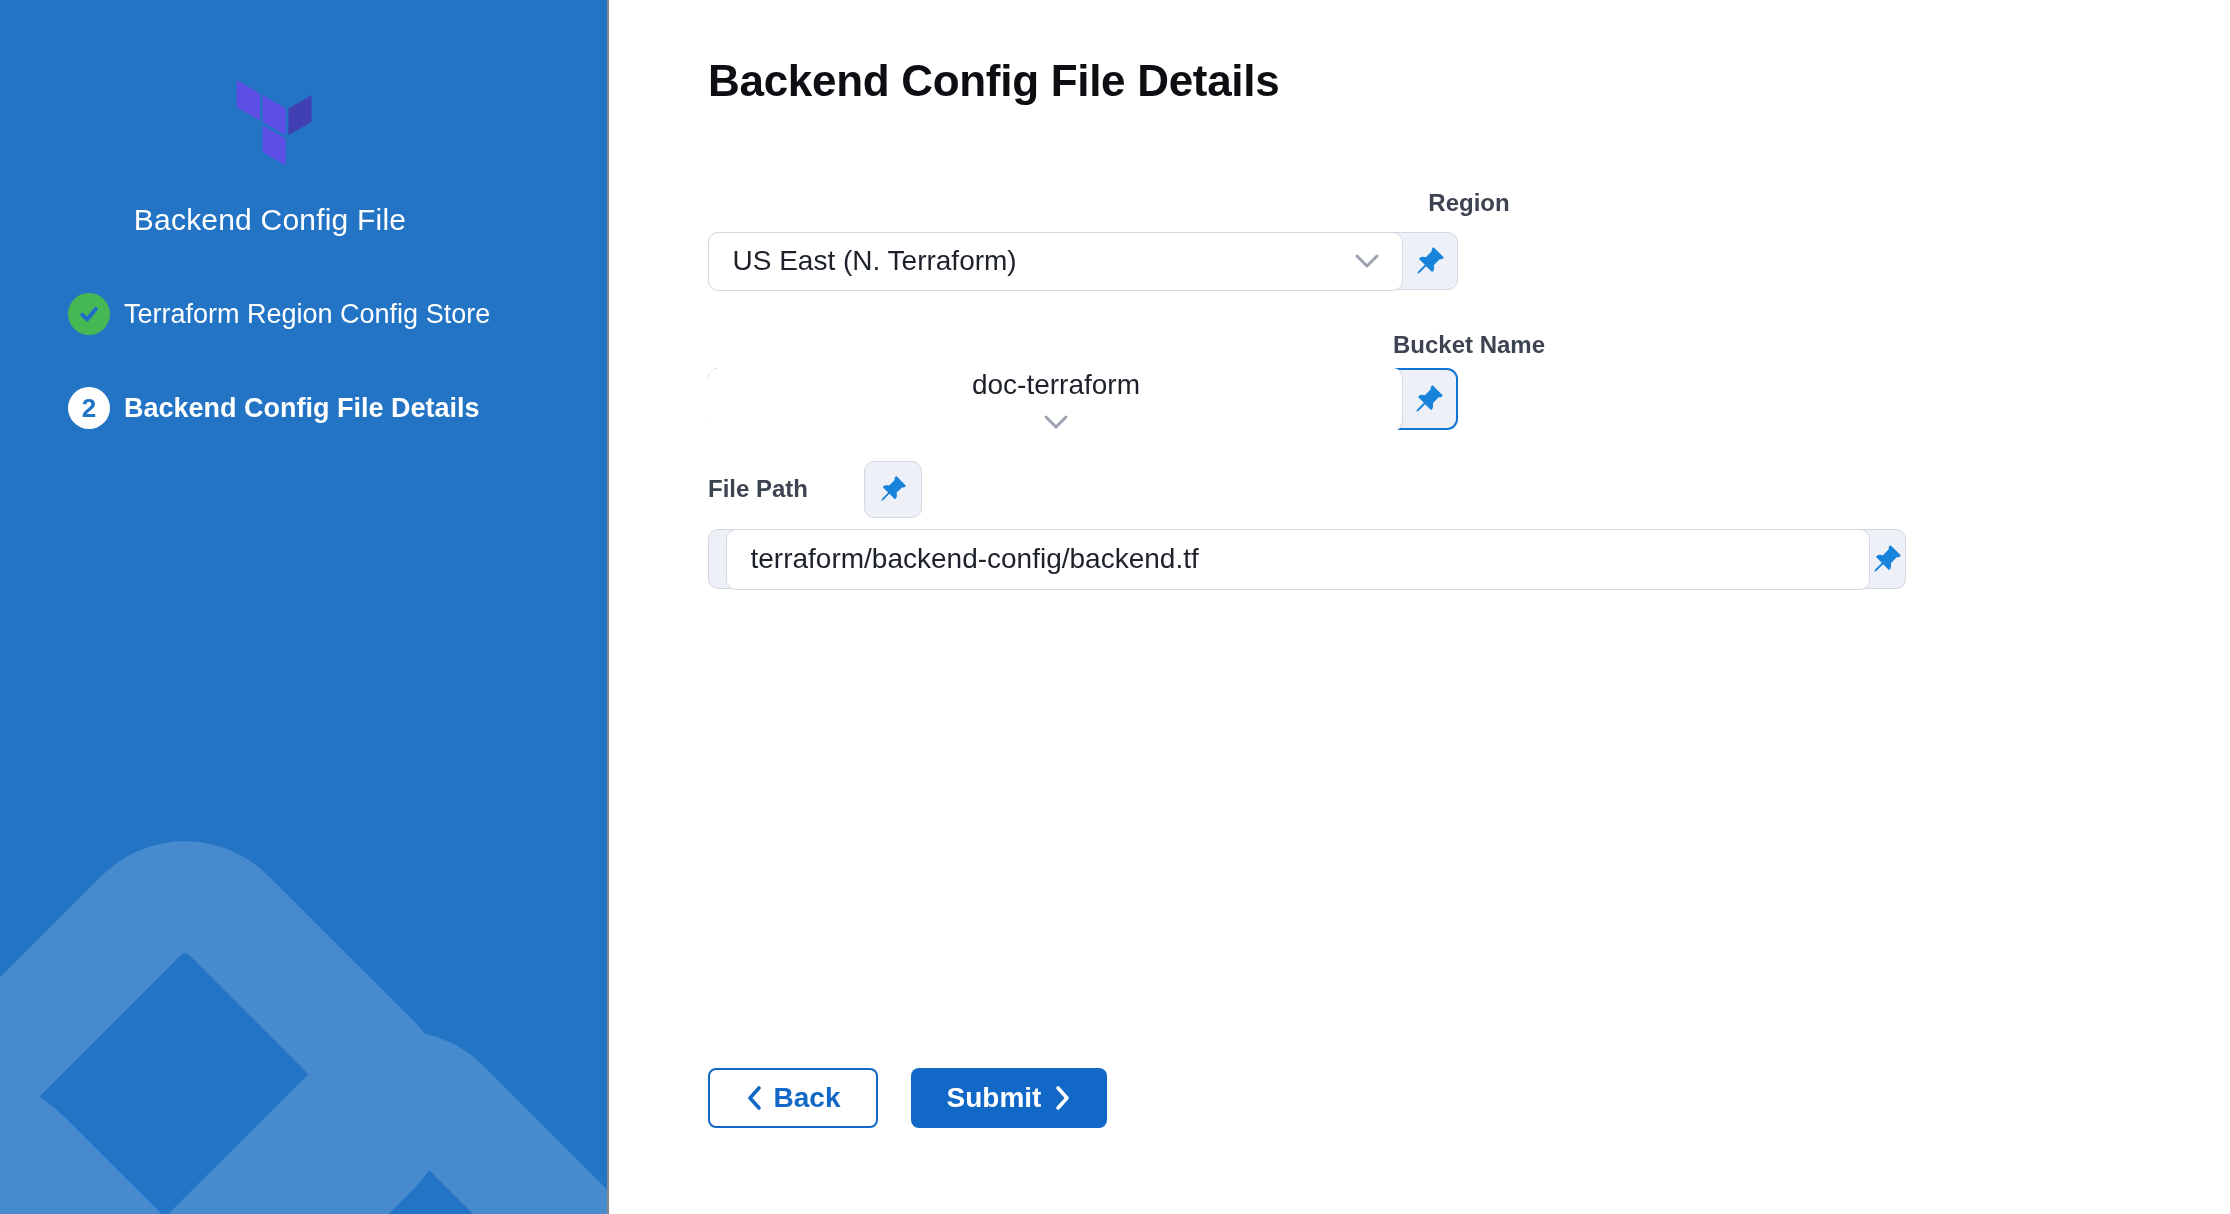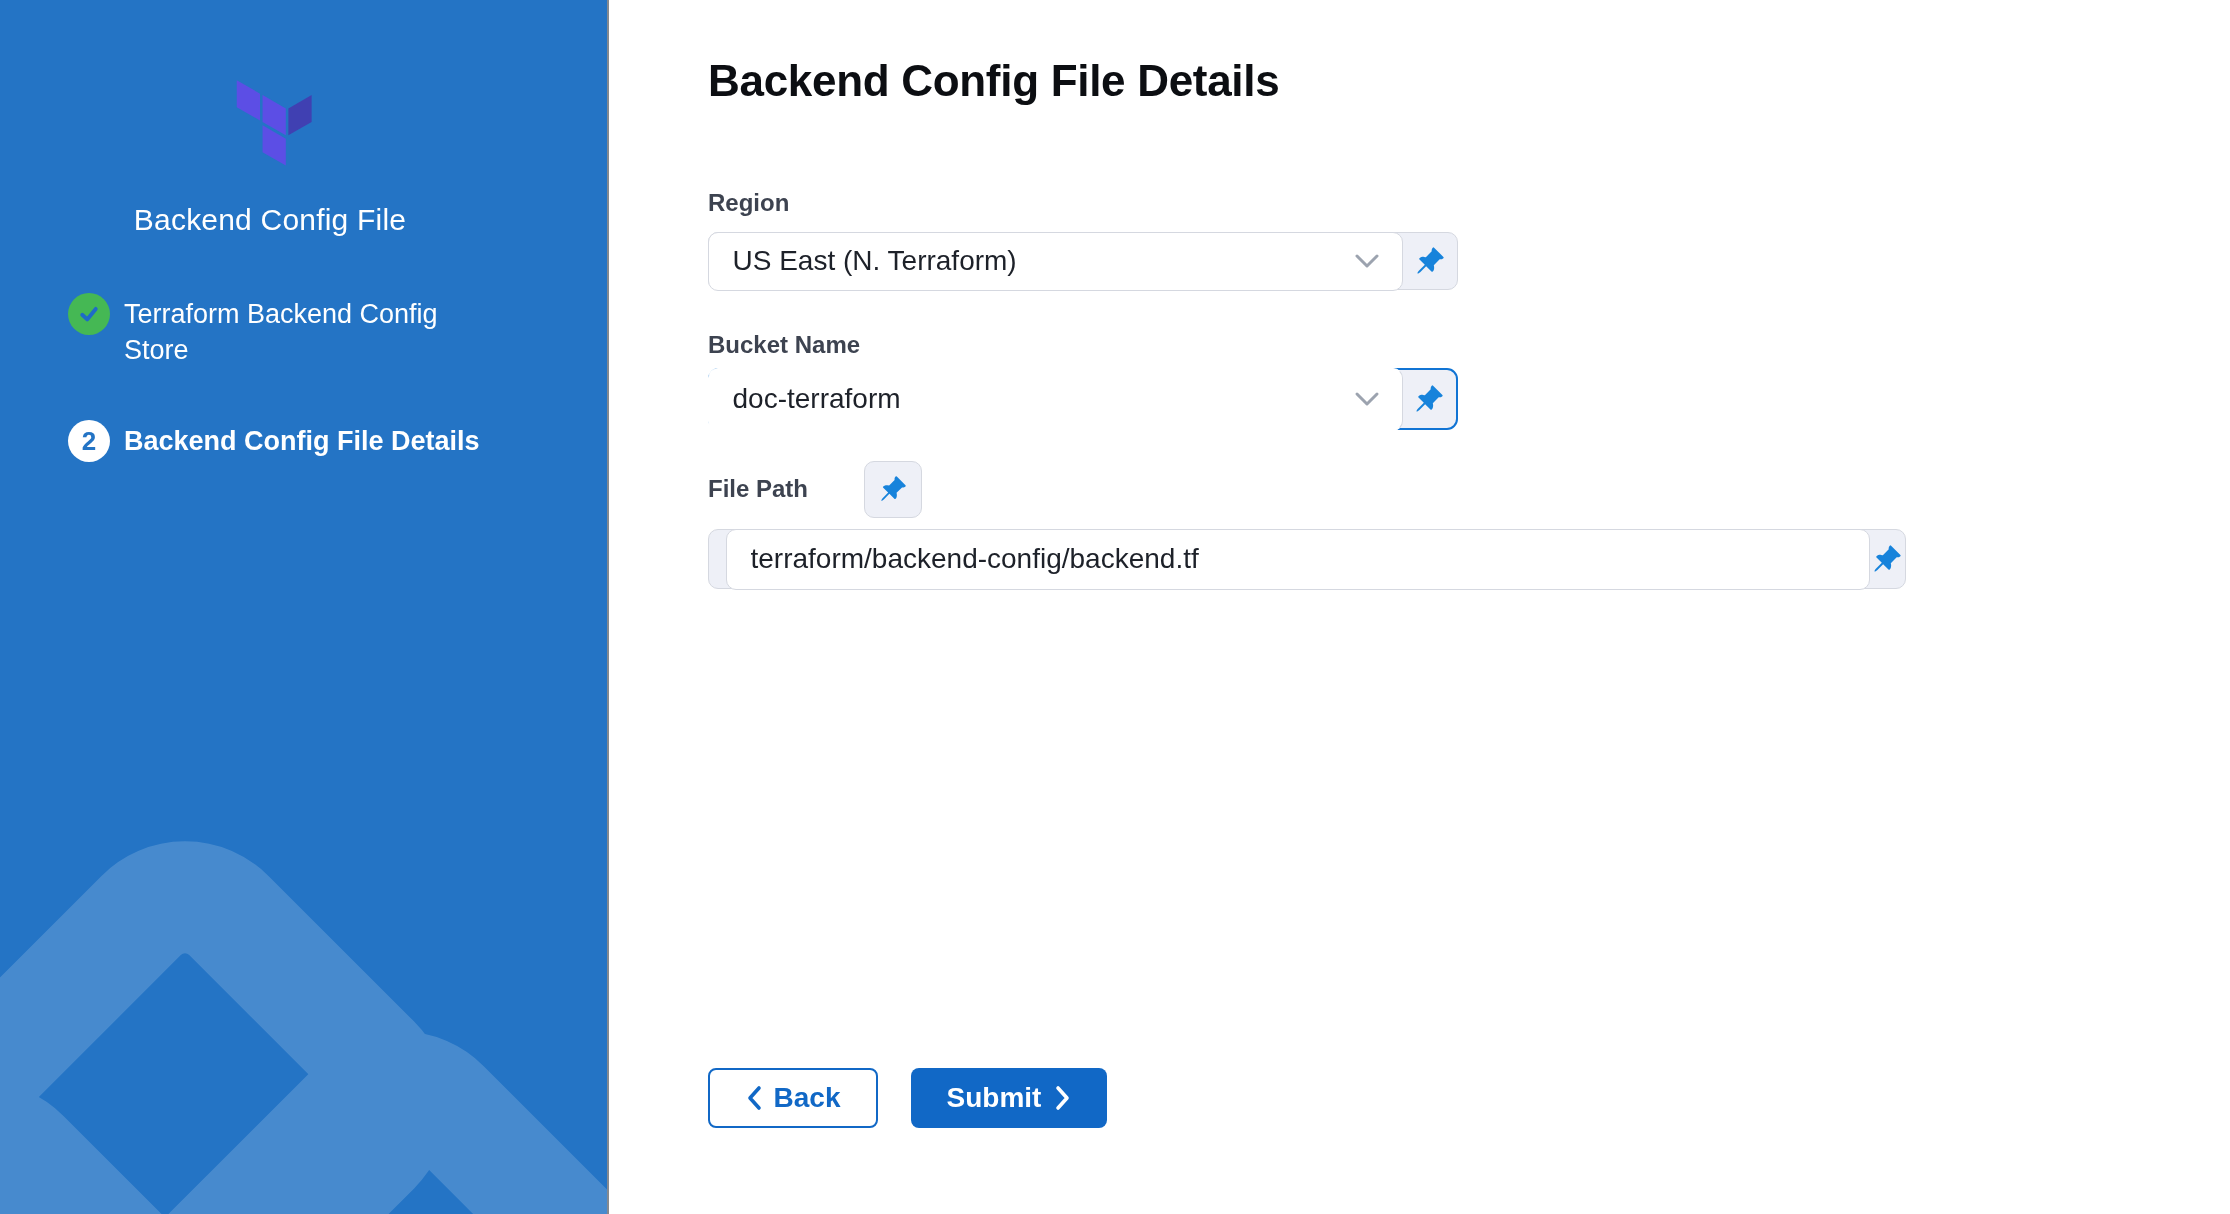--- a/index.html
+++ b/index.html
@@ -58,20 +58,21 @@
     line-height:52px;
     font-weight:800;
     color:#0C0E12;
     letter-spacing:-.3px;
   }
   .field-label {
     font-size:24px;
     line-height:30px;
     font-weight:600;
     color:#3D4350;
+    text-align:center;
   }
   .label-region { margin-top:81px; }
   .label-bucket { margin-top:40px; }
 
   .combo {
     display:flex;
     width:750px; height:58px;
     background:#EEF0F7;
     border:1.5px solid #D5D8E0;
     border-radius:10px;
@@ -88,20 +89,21 @@
     border:1.5px solid #D5D8E0;
     border-radius:10px;
     margin:-1.5px 0 -1.5px -1.5px;
     display:flex; align-items:center; justify-content:space-between;
     padding:0 22px 0 24px;
     cursor:pointer;
   }
   .combo.focused .combo-select {
     margin:-2.5px 0 -2.5px -2.5px;
     border-color:#ffffff #D5D8E0 #ffffff #ffffff;
+    flex-direction:column;
   }
   .combo-value { font-size:28px; color:#1D2129; }
   .pin-area {
     flex:1;
     background:transparent;
     border:none;
     display:flex; align-items:center; justify-content:center;
     cursor:pointer;
   }
 
@@ -188,21 +190,21 @@
 
       <div class="side-title">Backend Config File</div>
 
       <ul class="steps">
         <li class="step">
           <span class="step-icon done">
             <svg width="24" height="24" viewBox="0 0 16 16">
               <polyline points="3.5,8.5 6.8,11.6 12.5,4.6" fill="none" stroke="#1E6BC8" stroke-width="2.6" stroke-linecap="round" stroke-linejoin="round"></polyline>
             </svg>
           </span>
-          <span class="step-label">Terraform Backend Config Store</span>
+          <span class="step-label">Terraform Region Config Store</span>
         </li>
         <li class="step">
           <span class="step-icon num">2</span>
           <span class="step-label bold">Backend Config File Details</span>
         </li>
       </ul>
     </div>
   </aside>
 
   <main>

